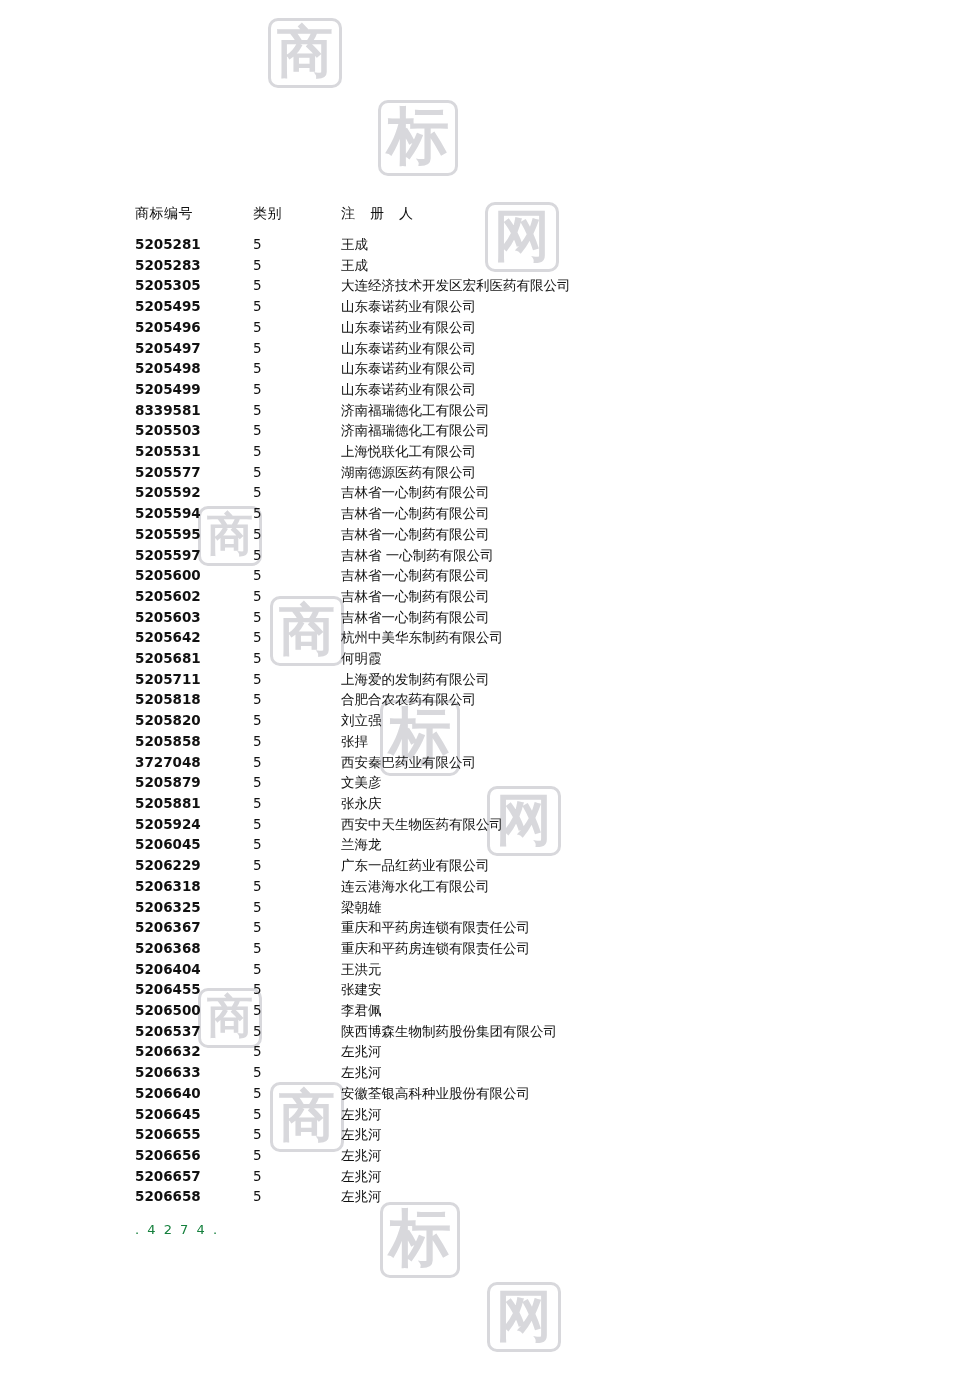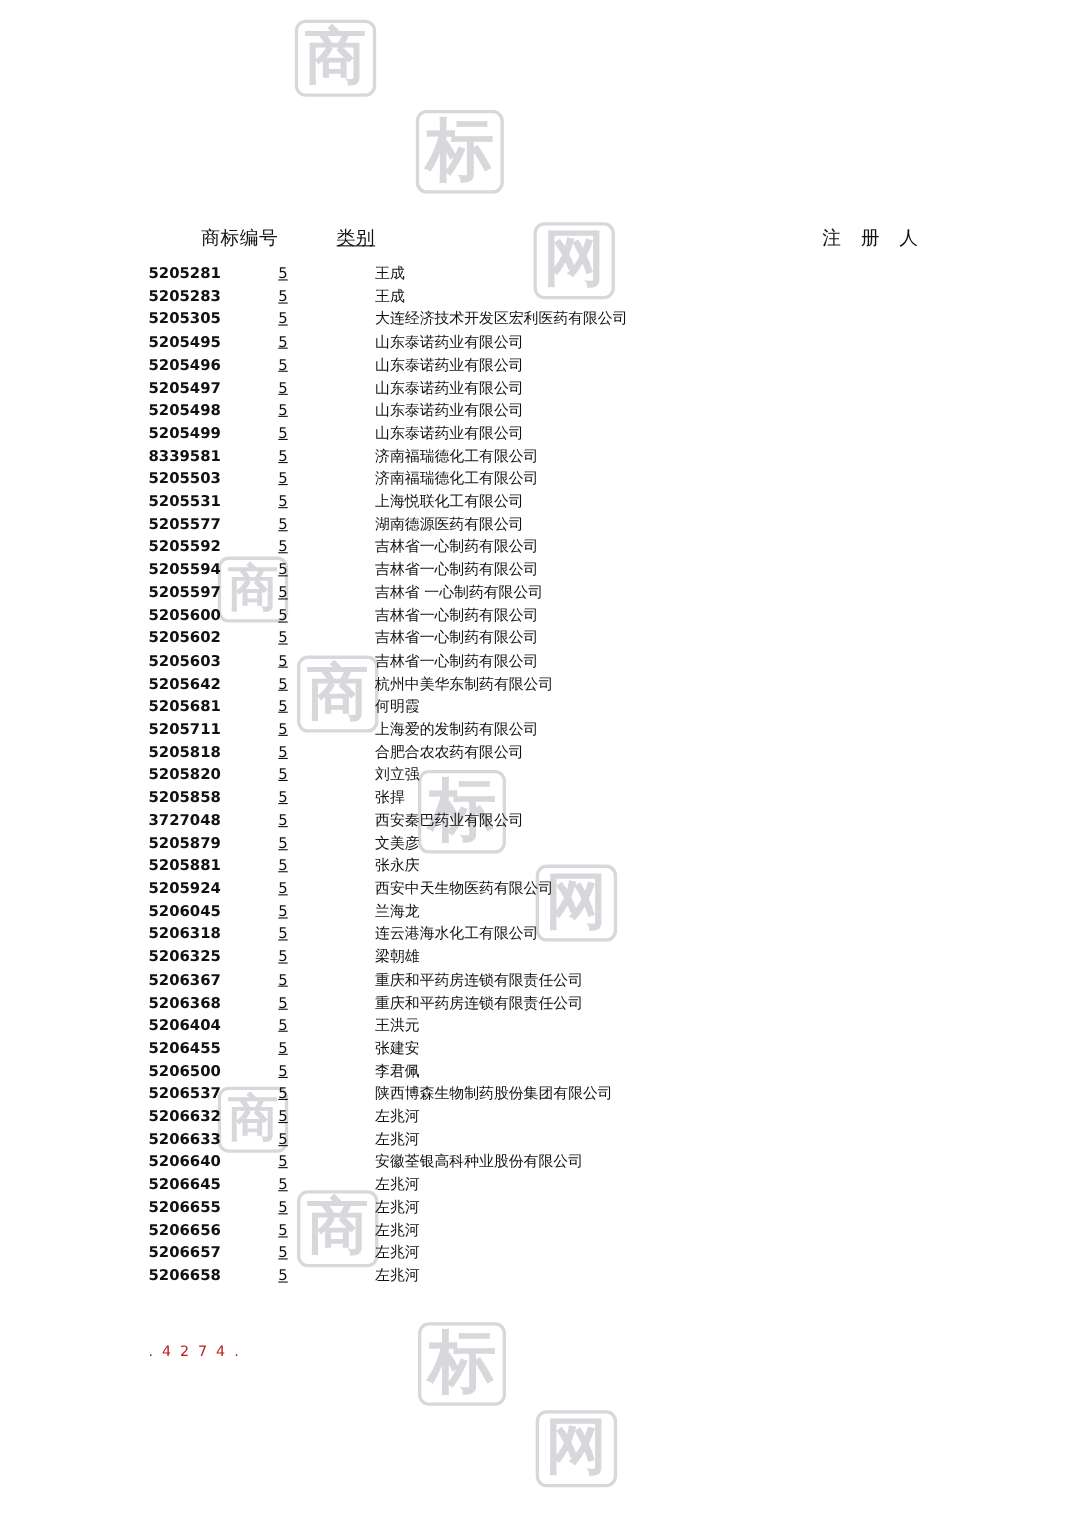--- a/index.html
+++ b/index.html
@@ -49,46 +49,46 @@
     top: 205px;
     width: 700px;
   }
 
   table.reg {
     border-collapse: collapse;
     font-size: 13.5px;
     width: 100%;
   }
   table.reg th {
-    text-align: right;
+    text-align: left;
     font-weight: 400;
     padding: 0 0 14px 0;
     white-space: nowrap;
-    font-size: 17px;
+    font-size: 14px;
     letter-spacing: 0.5px;
   }
   table.reg td {
     padding: 0 0 5.2px 0;
     white-space: nowrap;
     vertical-align: top;
     line-height: 1.15;
   }
   .col-id   { width: 118px; font-weight: bold; }
-  .col-cls  { width: 88px; text-decoration: underline; }
+  .col-cls  { width: 88px; }
   .col-name { width: auto; }
 
   th.col-name { letter-spacing: 8px; margin-top: 21px; }
 
   .page-num {
     position: absolute;
     left: 135px;
     top: 1222px;
     font-size: 13px;
     letter-spacing: 2px;
-    color: #b91c1c;
+    color: #15803d;
   }
 </style>
 </head>
 <body>
 
 <div>
   <div class="wm" style="left:268px; top:18px;  font-size:56px;"><span>商</span></div>
   <div class="wm" style="left:378px; top:100px; font-size:62px;"><span>标</span></div>
   <div class="wm" style="left:485px; top:202px; font-size:56px;"><span>网</span></div>
   <div class="wm" style="left:198px; top:506px; font-size:46px;"><span>商</span></div>
@@ -177,20 +177,25 @@
             <td class="col-id">5205592</td>
             <td class="col-cls">5</td>
             <td class="col-name">吉林省一心制药有限公司</td>
           </tr>
           <tr>
             <td class="col-id">5205594</td>
             <td class="col-cls">5</td>
             <td class="col-name">吉林省一心制药有限公司</td>
           </tr>
           <tr>
+            <td class="col-id">5205595</td>
+            <td class="col-cls">5</td>
+            <td class="col-name">吉林省一心制药有限公司</td>
+          </tr>
+          <tr>
             <td class="col-id">5205597</td>
             <td class="col-cls">5</td>
             <td class="col-name">吉林省 一心制药有限公司</td>
           </tr>
           <tr>
             <td class="col-id">5205600</td>
             <td class="col-cls">5</td>
             <td class="col-name">吉林省一心制药有限公司</td>
           </tr>
           <tr>
@@ -250,20 +255,25 @@
           </tr>
           <tr>
             <td class="col-id">5205924</td>
             <td class="col-cls">5</td>
             <td class="col-name">西安中天生物医药有限公司</td>
           </tr>
           <tr>
             <td class="col-id">5206045</td>
             <td class="col-cls">5</td>
             <td class="col-name">兰海龙</td>
+          </tr>
+          <tr>
+            <td class="col-id">5206229</td>
+            <td class="col-cls">5</td>
+            <td class="col-name">广东一品红药业有限公司</td>
           </tr>
           <tr>
             <td class="col-id">5206318</td>
             <td class="col-cls">5</td>
             <td class="col-name">连云港海水化工有限公司</td>
           </tr>
           <tr>
             <td class="col-id">5206325</td>
             <td class="col-cls">5</td>
             <td class="col-name">梁朝雄</td>

